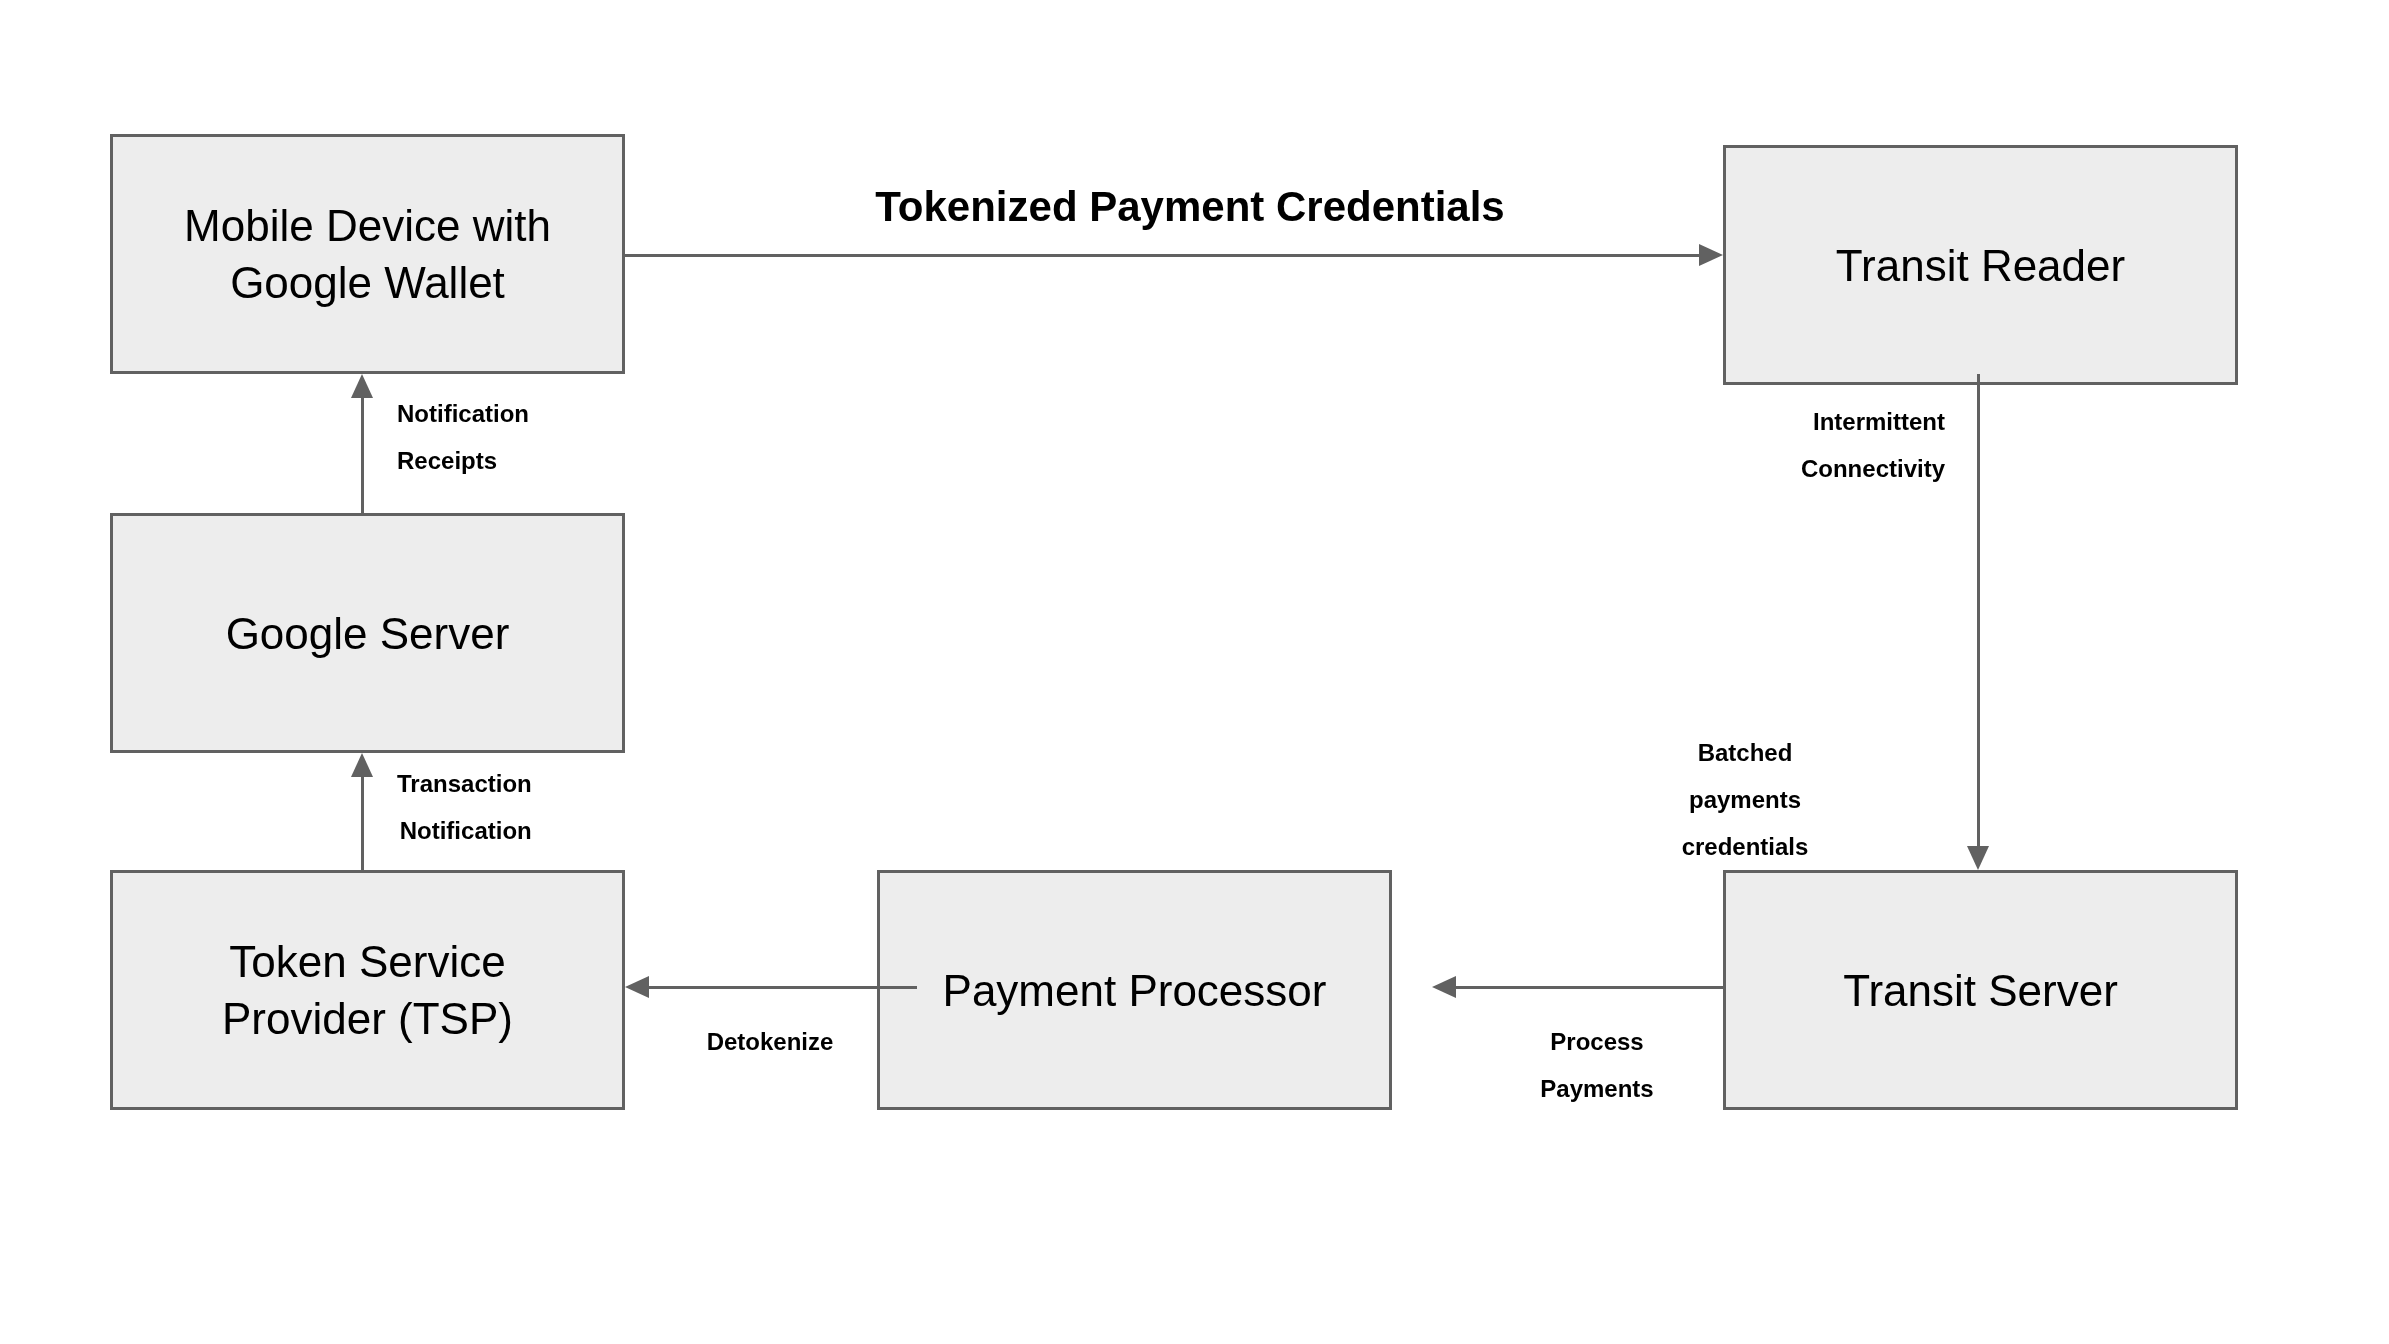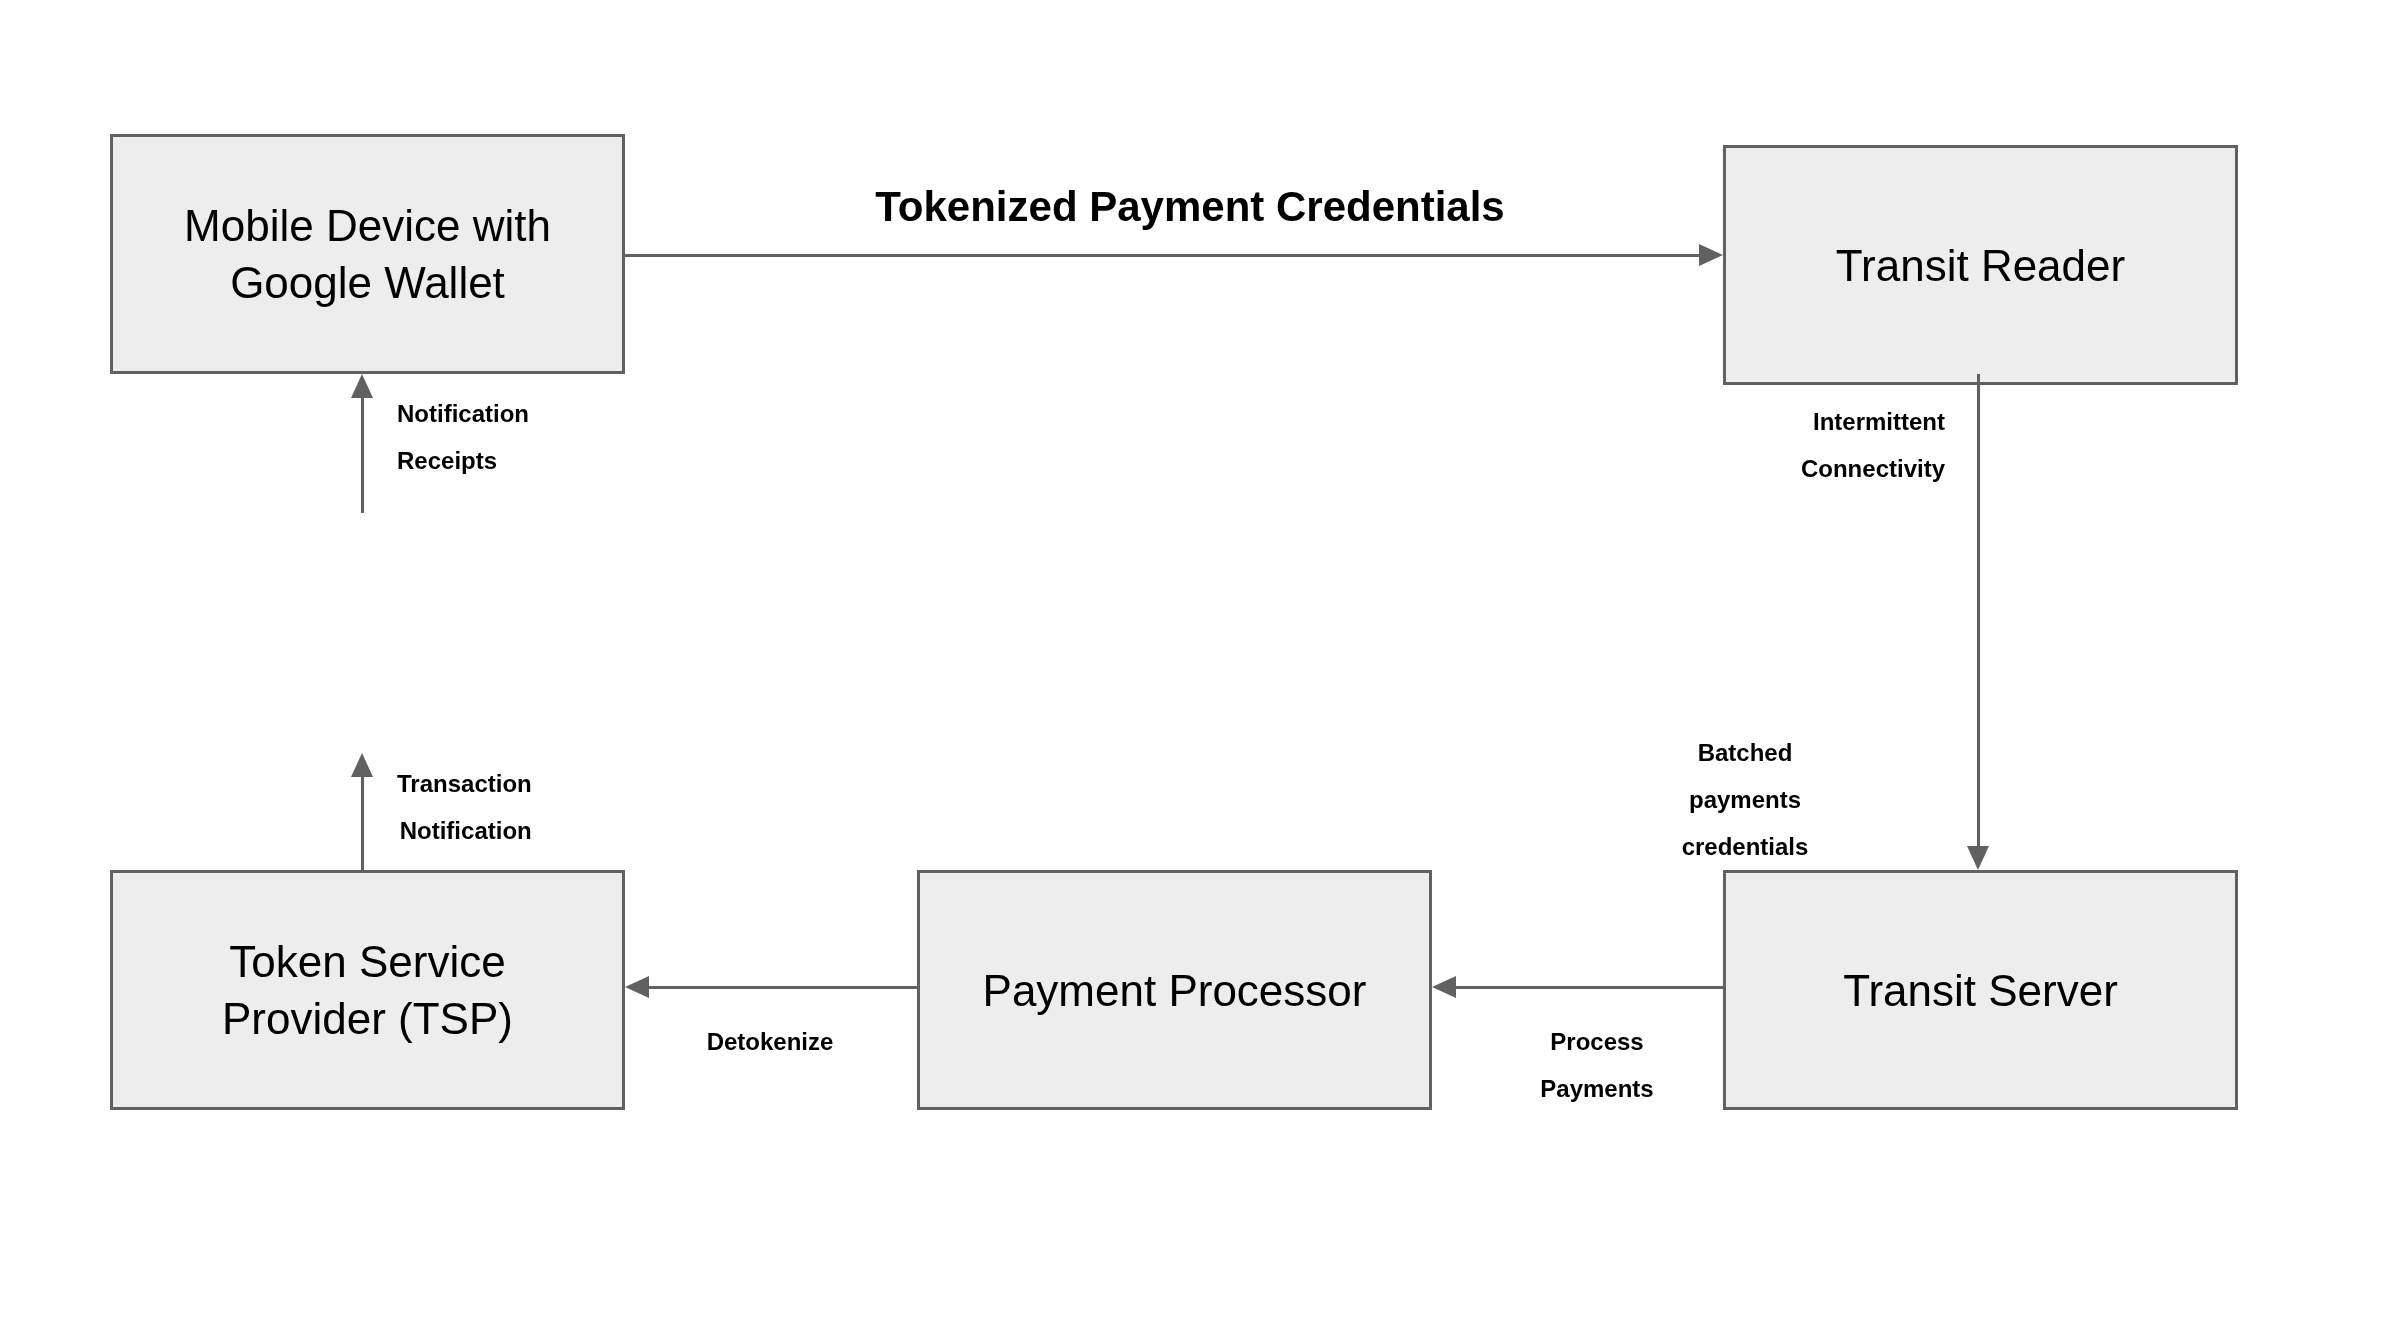--- a/index.html
+++ b/index.html
@@ -29,21 +29,21 @@
     text-align: center;
     font-size: 44px;
     line-height: 57px;
     color: #000000;
     padding: 0 30px;
   }
   .node-mobile          { left: 110px;  top: 134px; }
   .node-transit-reader  { left: 1723px; top: 134px; margin-top: 11px; }
   .node-google-server   { left: 110px;  top: 513px; }
   .node-tsp             { left: 110px;  top: 870px; }
-  .node-payment         { left: 917px;  top: 870px; }
+  .node-payment         { left: 877px;  top: 870px; }
   .node-transit-server  { left: 1723px; top: 870px; }
 
   .edge-line {
     position: absolute;
     background: #616161;
   }
   .edge-line.h { height: 3px; }
   .edge-line.v { width: 3px; }
 
   .arrowhead {
@@ -97,20 +97,23 @@
 <body>
 
 <div class="canvas">
 
   <div class="node node-mobile">
     <span>Mobile Device with Google Wallet</span>
   </div>
   <div class="node node-transit-reader">
     <span>Transit Reader</span>
   </div>
+  <div class="node node-google-server">
+    <span>Google Server</span>
+  </div>
   <div class="node node-tsp">
     <span>Token Service Provider (TSP)</span>
   </div>
   <div class="node node-payment">
     <span>Payment Processor</span>
   </div>
   <div class="node node-transit-server">
     <span>Transit Server</span>
   </div>
 

